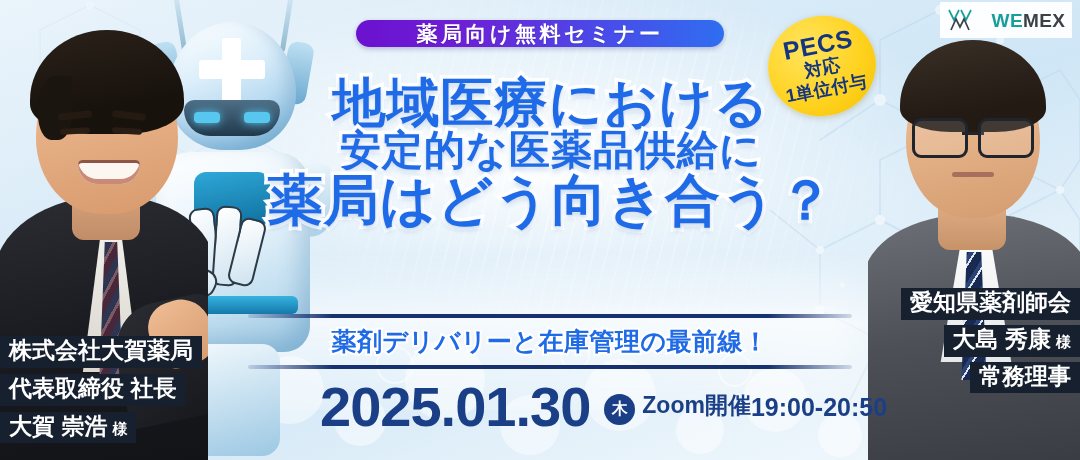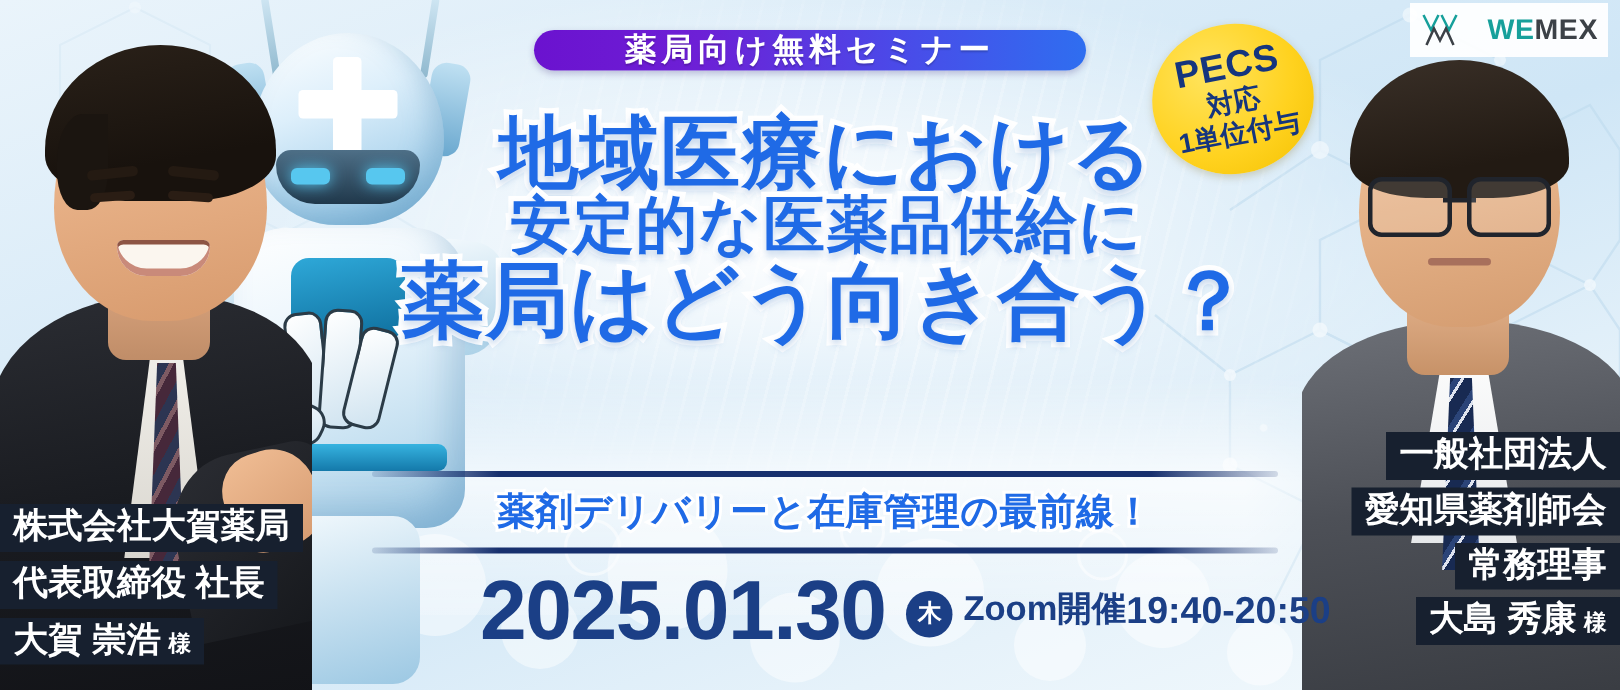--- a/index.html
+++ b/index.html
@@ -484,30 +484,29 @@
     <div class="subrule"></div>
     <div class="subtext">薬剤デリバリーと在庫管理の最前線！</div>
     <div class="subrule"></div>
   </div>
 
   <div class="daterow">
     <span class="bigdate">2025.01.30</span>
     <span class="daychip">木</span>
     <span class="zoomblk">
       <span class="z1">Zoom開催</span>
-      <span class="z2">19:40-20:50</span>
+      <span class="z2">19:00-20:50</span>
     </span>
   </div>
 
   <div class="plate plate-left">
     <span class="plate-line">株式会社大賀薬局</span>
     <span class="plate-line">代表取締役 社長</span>
     <span class="plate-line"><span>大賀 崇浩</span><span class="hon">様</span></span>
   </div>
 
   <div class="plate plate-right">
-    <span class="plate-line">一般社団法人</span>
     <span class="plate-line">愛知県薬剤師会</span>
+    <span class="plate-line"><span>大島 秀康</span><span class="hon">様</span></span>
     <span class="plate-line">常務理事</span>
-    <span class="plate-line"><span>大島 秀康</span><span class="hon">様</span></span>
   </div>
 
 </div>
 
 </body></html>

